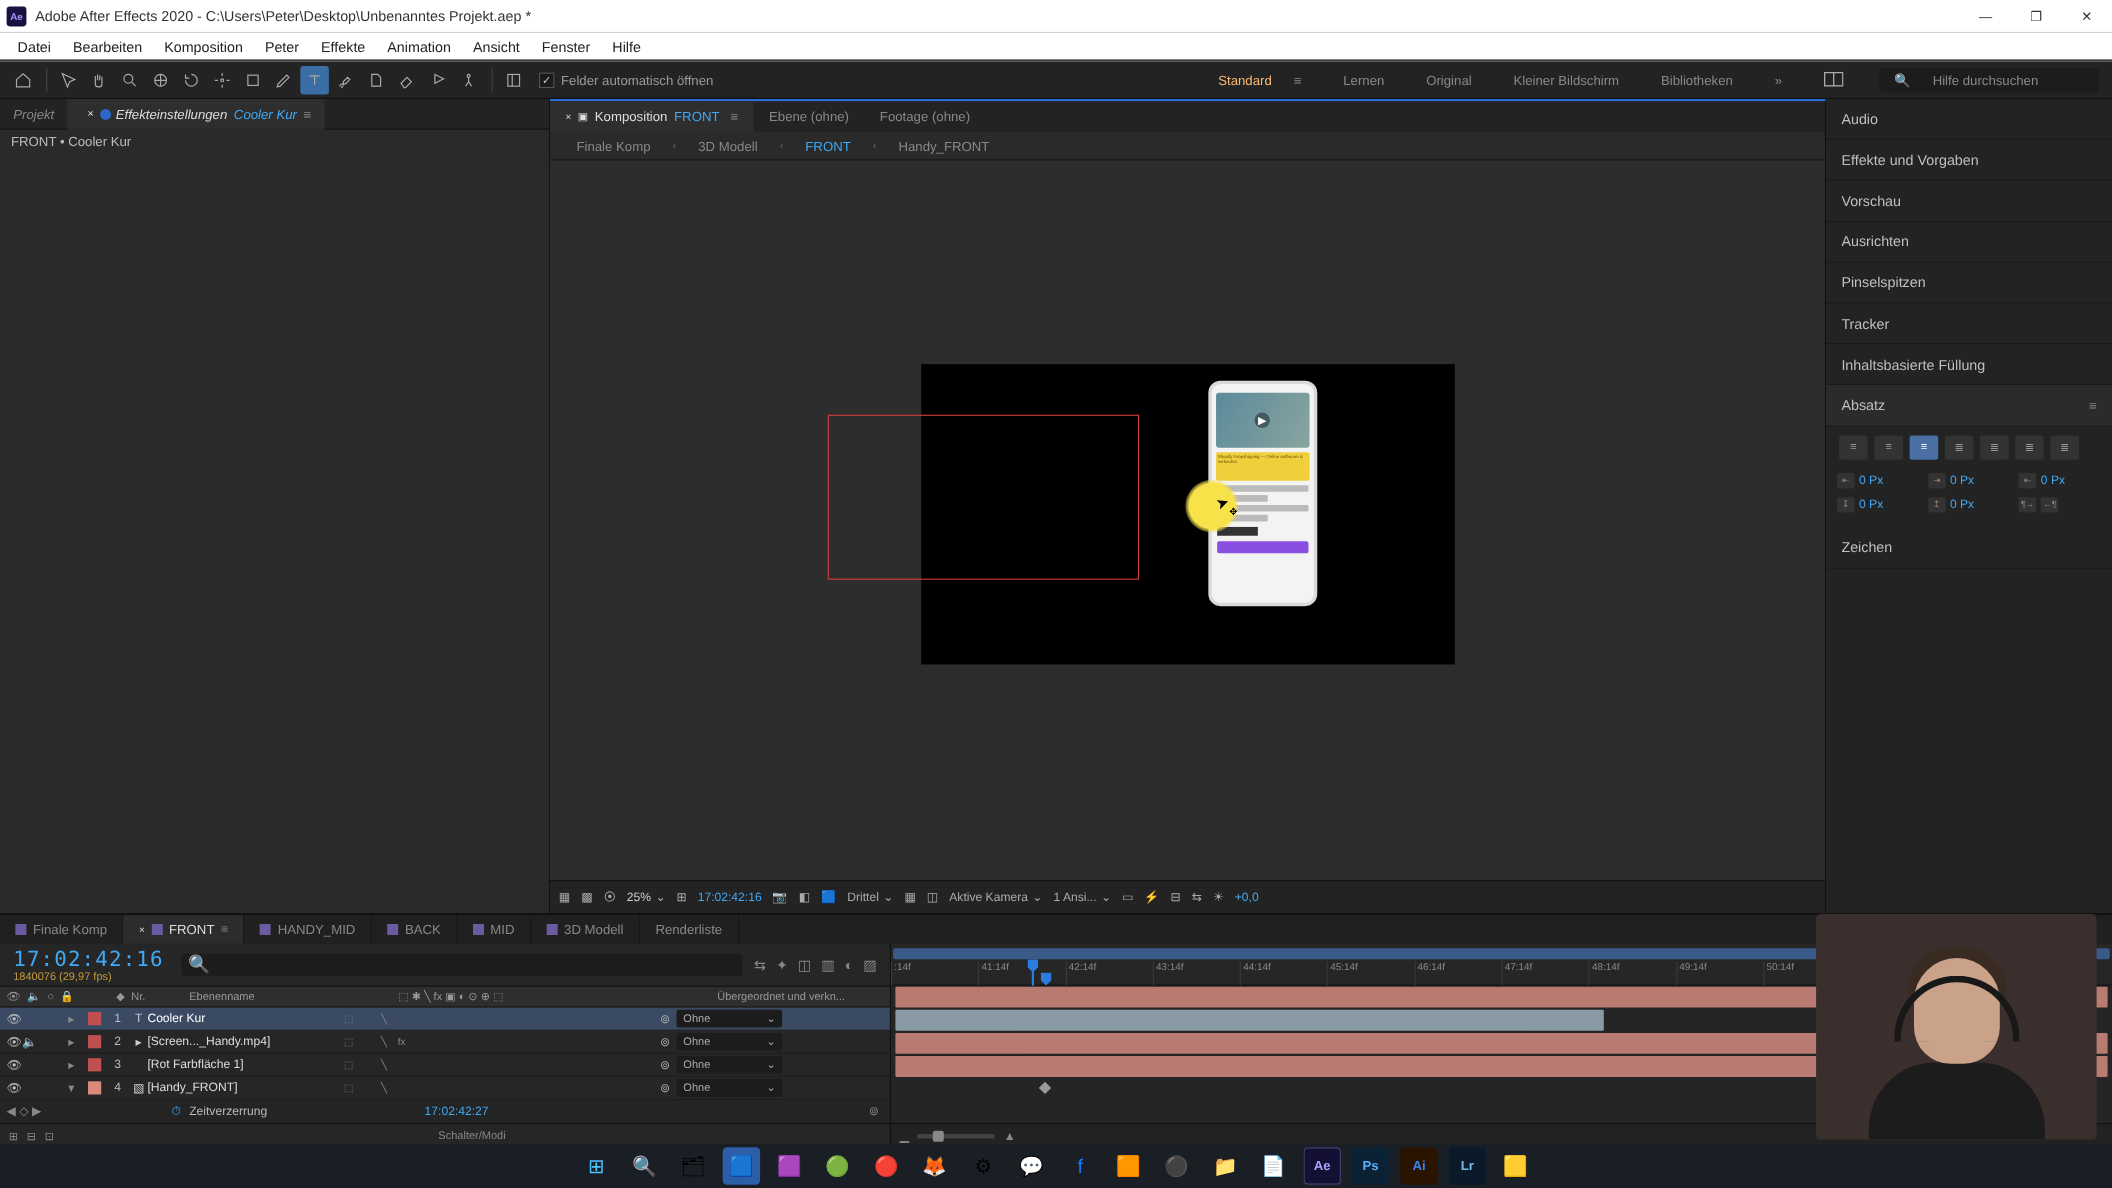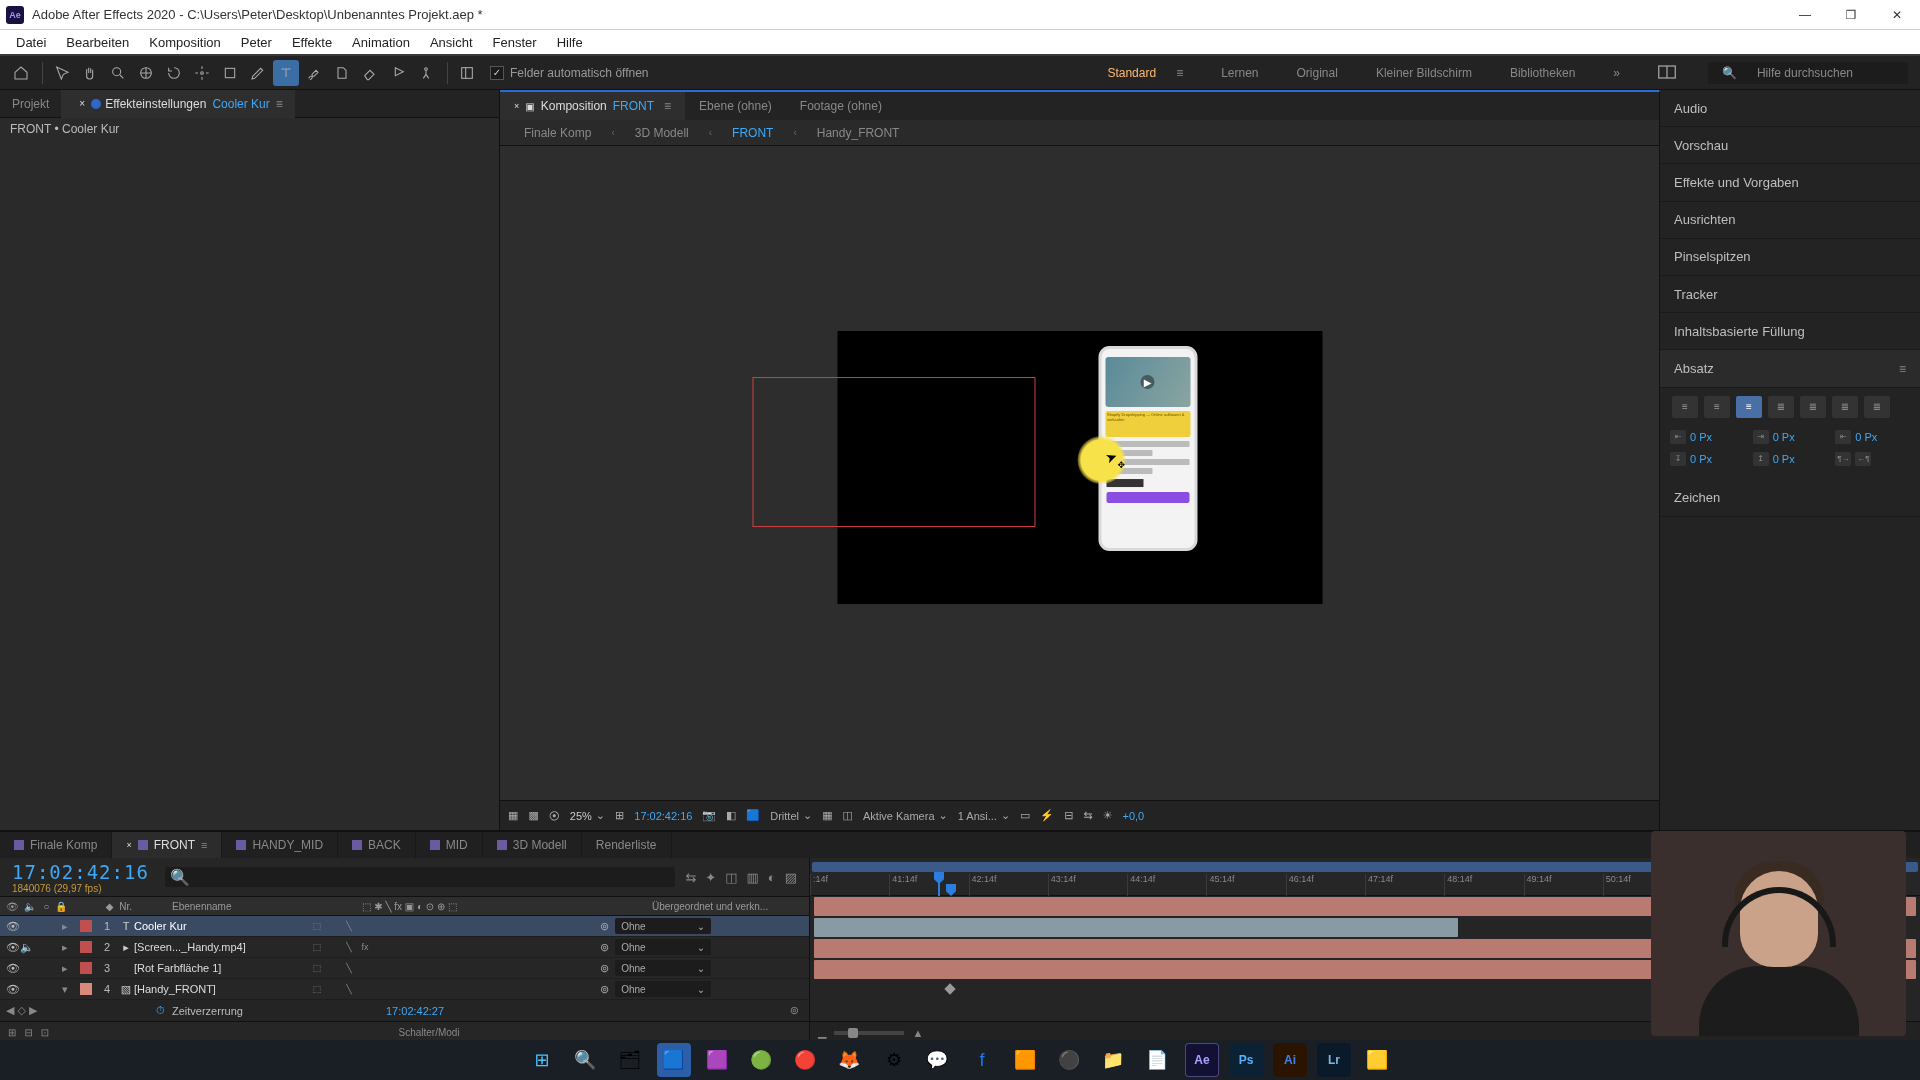--- a/index.html
+++ b/index.html
@@ -29,21 +29,21 @@
 .workspaces span.active { color: #fdba74; }
 .workspaces .arrow { color: #888; font-size: 12px; }
 .workspaces .search-box { background: #1c1c1c; border-radius: 3px; height: 22px; width: 200px; display: flex; align-items: center; padding: 0 8px; color: #888; gap: 8px; }
 
 
 .main { height: 740px; display: flex; background: #1d1d1d; }
 
 
 .left-panel { width: 500px; background: #232323; border-right: 1px solid #111; display: flex; flex-direction: column; }
 .left-tabs { height: 28px; display: flex; align-items: center; background: #232323; border-bottom: 1px solid #111; font-size: 12px; }
-.left-tabs .tab { padding: 0 12px; height: 28px; display: flex; align-items: center; color: #888; }
+.left-tabs .tab { padding: 0 12px; height: 28px; display: flex; align-items: center; color: #888; font-style: italic; }
 .left-tabs .tab.active { background: #2e2e2e; color: #ddd; }
 .left-tabs .tab .dot { width: 10px; height: 10px; border-radius: 50%; background: #2e66c9; margin-right: 4px; }
 .left-tabs .tab .x { margin-left: 6px; font-size: 10px; }
 .left-tabs .tab .accent { color: #3fa9f5; margin-left: 6px; }
 .left-tabs .menu-ic { margin-left: 6px; color: #888; font-size: 12px; }
 .left-path { height: 22px; padding: 4px 10px; font-size: 12px; color: #bbb; background: #2a2a2a; }
 .left-body { flex: 1; background: #2a2a2a; }
 
 
 .center-panel { flex: 1; background: #232323; border-right: 1px solid #111; display:flex; flex-direction:column; border-top:2px solid #2c6bd4;}
@@ -406,22 +406,22 @@
       <div class="vf-item">⇆</div>
       <div class="vf-item">☀</div>
       <div class="vf-item">
           <span class="blue">+0,0</span>
         </div>
     </div>
   </div>
 
   <div class="right-panel">
     <div class="rp-item">Audio</div>
+    <div class="rp-item">Effekte und Vorgaben</div>
     <div class="rp-item">Vorschau</div>
-    <div class="rp-item">Effekte und Vorgaben</div>
     <div class="rp-item">Ausrichten</div>
     <div class="rp-item">Pinselspitzen</div>
     <div class="rp-item">Tracker</div>
     <div class="rp-item">Inhaltsbasierte Füllung</div>
     <div class="rp-item head">
       <span>Absatz</span>
       <span class="menu-ic">≡</span>
     </div>
     <div class="align-row">
       <div class="ab">≡</div>

